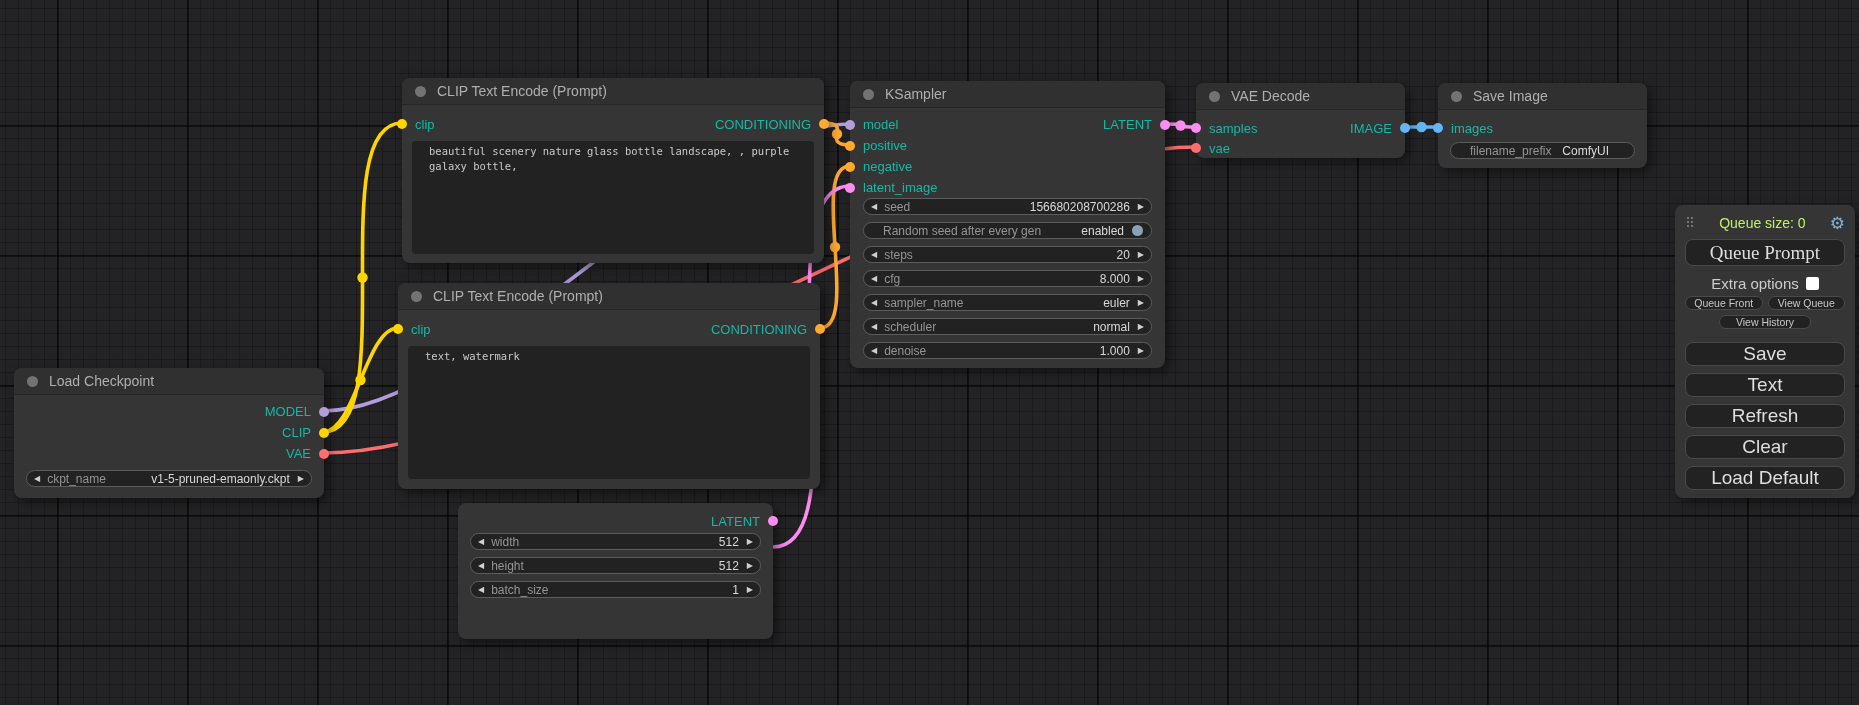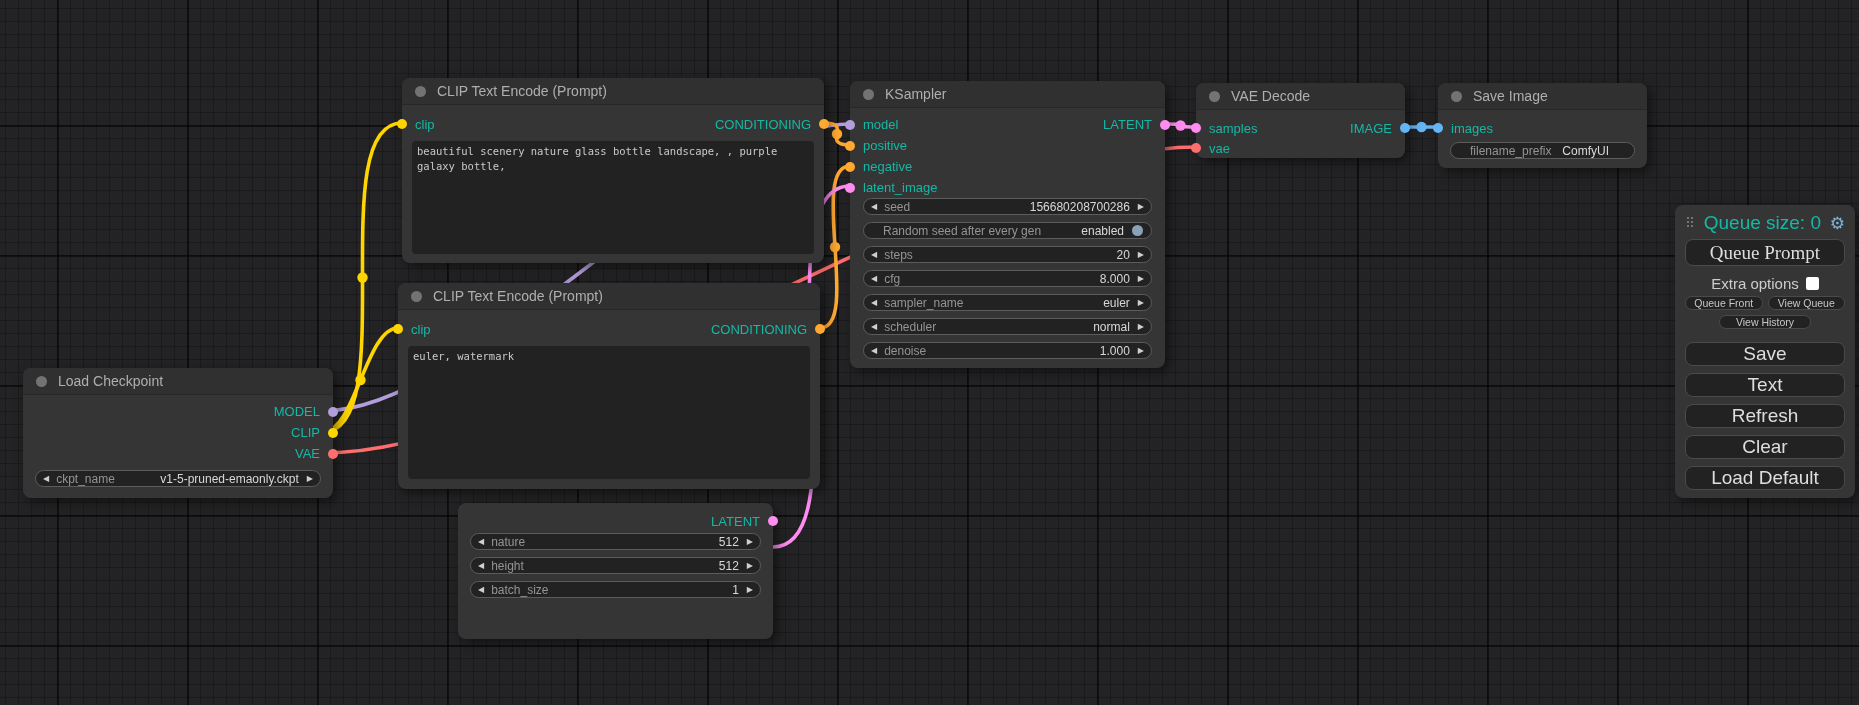--- a/index.html
+++ b/index.html
@@ -36,34 +36,34 @@
   .widget{
     height:15px;background:#222;border:1px solid #5c5c5c;border-radius:9px;
     display:flex;align-items:center;font-size:12px;color:#949494;padding:0 7px;flex:none;
   }
   .widget .arrow{font-size:8px;color:#cfcfcf;line-height:1;flex:none;}
   .wlabel{margin-left:7px;white-space:nowrap;}
   .wlabel.noarrow{margin-left:12px;}
   .wvalue{margin-left:auto;margin-right:8px;color:#d8d8d8;white-space:nowrap;}
   .toggle-dot{width:11px;height:11px;border-radius:50%;background:#8aa2b8;margin-right:1px;flex:none;}
   .textarea{
-    background:#222;border-radius:4px;margin:6px 10px 10px 10px;padding:3px 5px;
+    background:#222;border-radius:4px;margin:6px 10px 10px 10px;padding:3px 17px;
     font-family:"DejaVu Sans Mono",monospace;font-size:10.5px;line-height:15px;color:#c9c9c9;
     white-space:pre-wrap;word-break:break-word;
   }
   
   #queue-panel{
     position:absolute;z-index:2;left:1675px;top:205px;width:180px;height:293px;
     background:#353535;border-radius:8px;box-shadow:4px 4px 12px rgba(0,0,0,.5);
     box-sizing:border-box;padding:8px 10px;display:flex;flex-direction:column;
   }
   .qp-header{display:flex;align-items:center;height:20px;}
   .drag-dots{display:grid;grid-template-columns:4px 4px;grid-auto-rows:4px;margin-left:2px;}
   .drag-dots i{width:2px;height:2px;border-radius:50%;background:#8a8a8a;}
-  .qp-title{flex:1;text-align:center;color:#14b8a6;font-size:19px;}
+  .qp-title{flex:1;text-align:center;color:#bef264;font-size:14px;}
   .gear{color:#7fb2d9;font-size:17px;line-height:1;}
   .btn{
     background:#222;border:1px solid #4a4a4a;border-radius:8px;color:#dedede;
     display:flex;align-items:center;justify-content:center;box-sizing:border-box;flex:none;
   }
   .btn.big{height:24px;font-size:19px;}
   .btn.prompt{height:27px;font-size:19px;margin-top:6px;font-family:Liberation Serif, serif;}
   .extra-row{display:flex;align-items:center;justify-content:center;margin-top:9px;height:16px;}
   .extra-label{color:#cccccc;font-size:15px;margin-right:7px;}
   .checkbox{width:13px;height:13px;background:#ffffff;border-radius:2px;}
@@ -88,21 +88,21 @@
       <path d="M 820 328 C 861.188590653238 328, 808.811409346762 166, 850 166" fill="none" stroke="#FFA931" stroke-width="3.6" stroke-linecap="round"></path>
       <circle cx="835" cy="247" r="5.2" fill="#FFA931"></circle>
       <path d="M 773 547 C 865.2801441264587 547, 757.7198558735413 186, 850 186" fill="none" stroke="#FF8CF0" stroke-width="3.6" stroke-linecap="round"></path>
       <circle cx="811.5" cy="366.5" r="5.2" fill="#FF8CF0"></circle>
       <path d="M 1165 124 C 1195 124, 1166 127, 1196 127" fill="none" stroke="#FF8CF0" stroke-width="3.6" stroke-linecap="round"></path>
       <circle cx="1180.5" cy="125.5" r="5.2" fill="#FF8CF0"></circle>
       <path d="M 1405 127 C 1435 127, 1408 127, 1438 127" fill="none" stroke="#64B5F6" stroke-width="3.6" stroke-linecap="round"></path>
       <circle cx="1421.5" cy="127" r="5.2" fill="#64B5F6"></circle>
     </svg>
 
-  <div class="node" style="left:23px;top:368px;width:310px;height:130px;">
+  <div class="node" style="left:14px;top:368px;width:310px;height:130px;">
     <div class="node-header">
       <span class="collapse-dot"></span>
       <span class="node-title">Load Checkpoint</span>
     </div>
     <div style="margin-top:6px;">
       <div class="slot-row h21">
         <span class="out-label">MODEL</span>
         <span class="port out" style="background: rgb(179, 157, 219);"></span>
       </div>
       <div class="slot-row h21">
@@ -140,32 +140,32 @@
     <div class="node-header">
       <span class="collapse-dot"></span>
       <span class="node-title">CLIP Text Encode (Prompt)</span>
     </div>
     <div class="slot-row h22" style="margin-top:8px;">
       <span class="port in" style="background: rgb(255, 213, 0);"></span>
       <span class="in-label">clip</span>
       <span class="out-label">CONDITIONING</span>
       <span class="port out" style="background: rgb(255, 169, 49);"></span>
     </div>
-    <div class="textarea" style="height:127px;">euler, watermark</div>
+    <div class="textarea" style="height:127px;">text, watermark</div>
   </div>
 
   <div class="node" style="left:458px;top:503px;width:315px;height:136px;">
     <div class="slot-row h20" style="margin-top:8px;">
       <span class="out-label">LATENT</span>
       <span class="port out" style="background: rgb(255, 140, 240);"></span>
     </div>
     <div style="display:flex;flex-direction:column;gap:7px;margin:2px 12px 0 12px;">
       <div class="widget">
         <span class="arrow">◀</span>
-        <span class="wlabel">nature</span>
+        <span class="wlabel">width</span>
         <span class="wvalue">512</span>
         <span class="arrow">▶</span>
       </div>
       <div class="widget">
         <span class="arrow">◀</span>
         <span class="wlabel">height</span>
         <span class="wvalue">512</span>
         <span class="arrow">▶</span>
       </div>
       <div class="widget">

